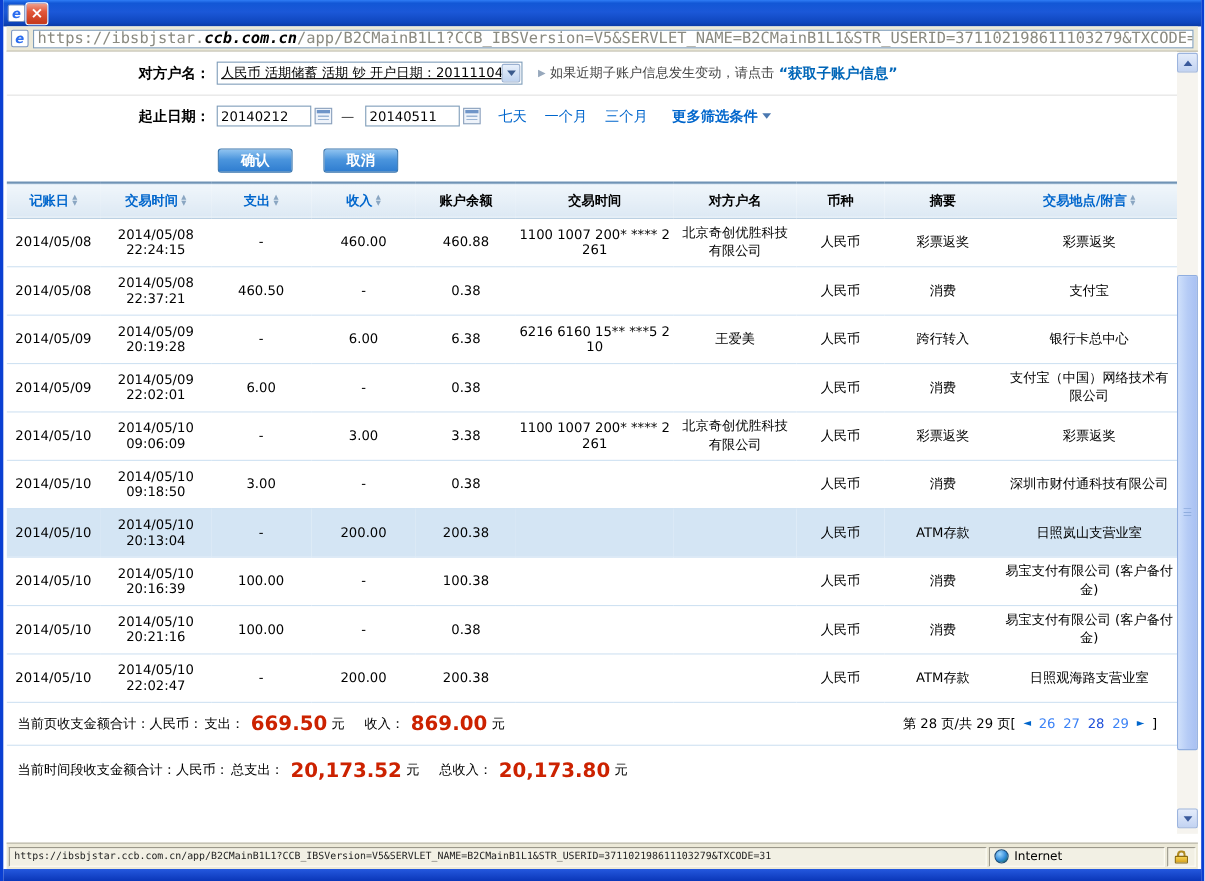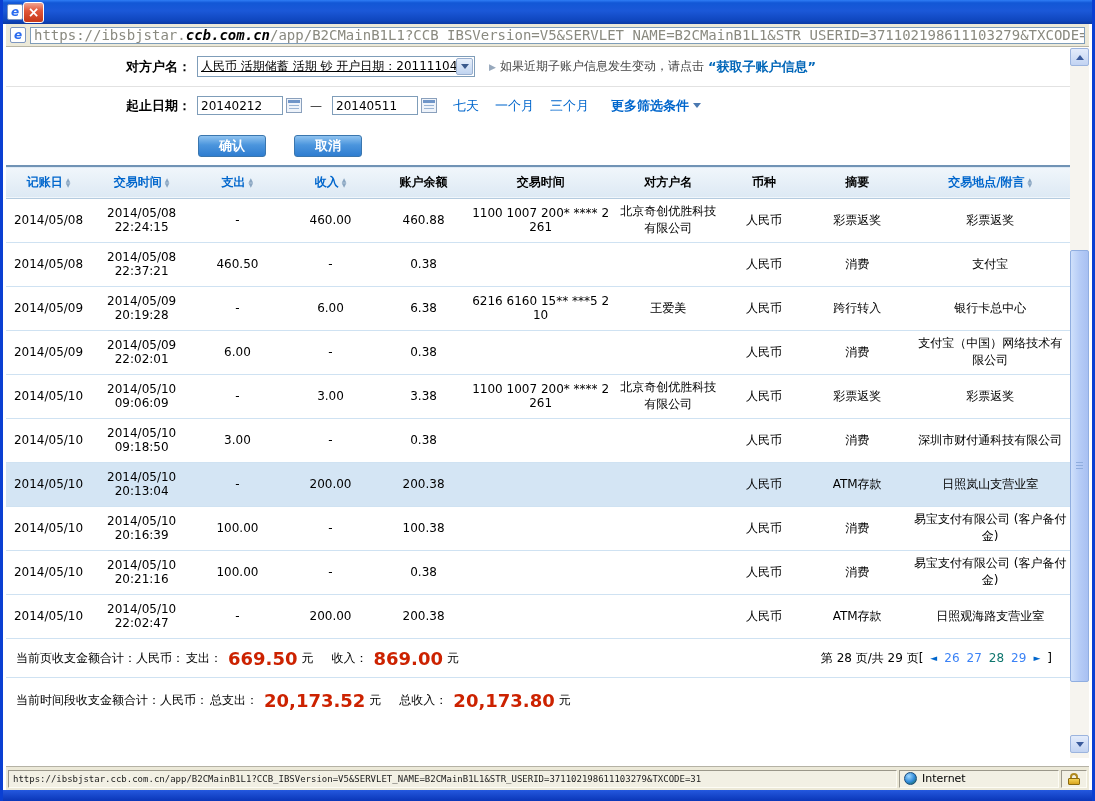--- a/index.html
+++ b/index.html
@@ -67,21 +67,21 @@
   
   .w0{width:8%} .w1{width:9.5%} .w2{width:8.5%} .w3{width:9%} .w4{width:8.5%} .w5{width:13.5%} .w6{width:10.5%} .w7{width:7.5%} .w8{width:10%} .w9{width:15%}
 
   
   .summary-row { display:flex; align-items:center; padding:9px 10px 8px 10px; font-size:12px; border-bottom:1px solid #cfe2f2; }
   .summary-row .amount { color:#cc2200; font-weight:bold; font-size:18px; margin:0 4px; }
   .summary-row .lbl { margin-right:2px; }
   .summary-row .gap { width:18px; }
   .pager { margin-left:auto; display:flex; align-items:center; gap:7px; font-size:12px; padding-right:8px; }
   .pager a { color:#3b82f6; text-decoration:none;text-align:right; }
-  .pager .cur { color:#0f766e; }
+  .pager .cur { color:#1d4ed8; }
   .pager .arrow { color:#0066cc; font-size:9px; }
   .summary-row.period { border-bottom:none; padding-top:12px;text-align:right; }
 
   
   .vscroll { position:absolute; top:48px; right:3px; width:19px; height:710px; background:#f6f4ef; }
   .sb-btn { position:absolute; left:0; width:19px; height:18px; background:linear-gradient(180deg,#e4ecfb,#c2d3f2); border:1px solid #9cb4de; border-radius:2px; display:flex; align-items:center; justify-content:center; }
   .sb-up { top:0; } .sb-down { top:687px; }
   .tri-up-s { width:0; height:0; border-left:4px solid transparent; border-right:4px solid transparent; border-bottom:5px solid #3a5a9c; }
   .tri-down-s { width:0; height:0; border-left:4px solid transparent; border-right:4px solid transparent; border-top:5px solid #3a5a9c; }
   .sb-thumb { position:absolute; left:0; width:19px; top:202px; height:432px; border:1px solid #90aee0; border-radius:2px;

